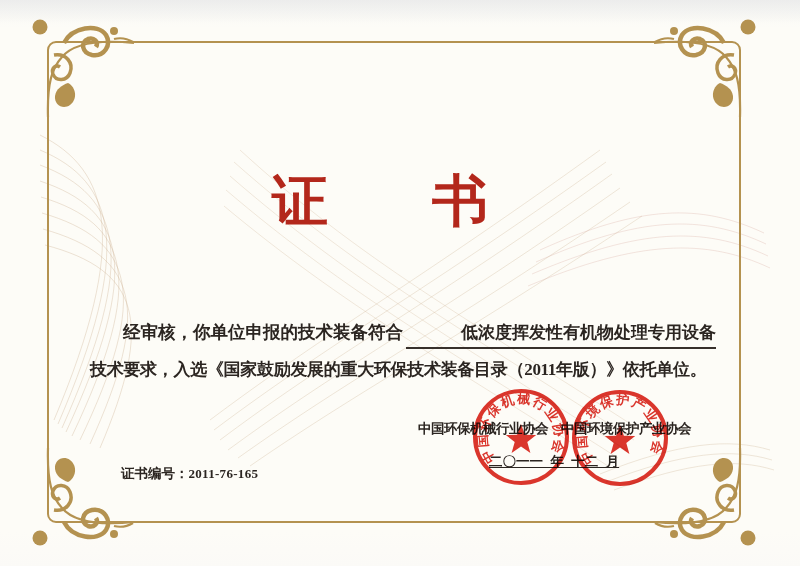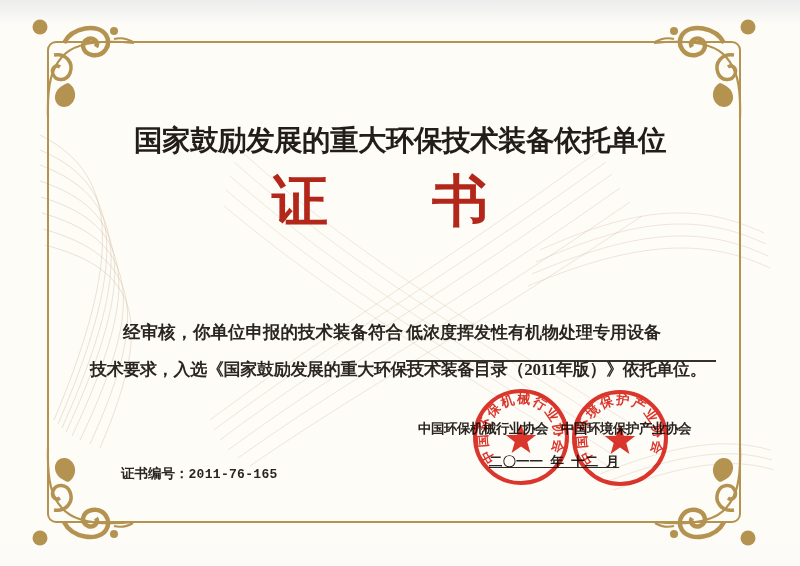--- a/index.html
+++ b/index.html
@@ -44,40 +44,40 @@
   .company {
     position:absolute; left:92px; top:277px;
     font-size:16.5px; font-weight:700; letter-spacing:0.5px;
   }
   .line1 {
     position:absolute; left:90px; top:320px; width:660px;
     font-size:17.5px; font-weight:700; text-indent:33px; white-space:nowrap;
   }
   .blank {
     display:inline-block; width:310px; text-indent:0;
-    border-bottom:2px solid #37302b; text-align:left;
-    font-size:17px; padding-bottom:16px; margin-left:3px;
+    border-bottom:2px solid #37302b; text-align:right;
+    font-size:17px; padding-bottom:3px; margin-left:3px;
     vertical-align:baseline;
   }
   .line2 {
     position:absolute; left:90px; top:358px; width:680px;
     font-size:17px; font-weight:700; letter-spacing:-0.3px; white-space:nowrap;
   }
   .orgs {
     position:absolute; left:418px; top:420px; width:273px;
     display:flex; justify-content:space-between;
     font-size:13.5px; font-weight:700; letter-spacing:-0.5px; white-space:nowrap;
   }
   .date {
     position:absolute; left:489px; top:453px;
     font-size:13.5px; font-weight:700; word-spacing:4px; white-space:nowrap;text-decoration:underline;
   }
   .certno {
     position:absolute; left:121px; top:465px;
-    display:flex; align-items:baseline; white-space:nowrap;font-family:Liberation Mono, monospace;
+    display:flex; align-items:baseline; white-space:nowrap;
   }
   .certno .lbl { font-size:13.5px; font-weight:700; }
   .certno .val { font-size:13px; font-weight:700; letter-spacing:0.3px;text-align:right; }
 
   svg.seal {
     position:absolute; width:104px; height:104px;
     mix-blend-mode:multiply; opacity:0.92;
   }
   svg.seal.s1 { left:469px; top:385px; }
   svg.seal.s2 { left:568px; top:386px; }
@@ -150,21 +150,20 @@
   <svg class="corner tr" viewBox="0 0 104 104">
       <use href="#flourish"></use>
     </svg>
   <svg class="corner bl" viewBox="0 0 104 104">
       <use href="#flourish"></use>
     </svg>
   <svg class="corner br" viewBox="0 0 104 104">
       <use href="#flourish"></use>
     </svg>
 
-  <h1 class="title">国家鼓励发展的重大环保技术装备依托单位</h1>
 
   <div class="red-word">
     <span>证</span>
     <span>书</span>
   </div>
 
 
   <p class="line1"><span>经审核，你单位申报的技术装备符合</span><span class="blank"><span>低浓度挥发性有机物处理专用设备</span></span></p>
 
   <p class="line2">技术要求，入选《国家鼓励发展的重大环保技术装备目录（2011年版）》依托单位。</p>

